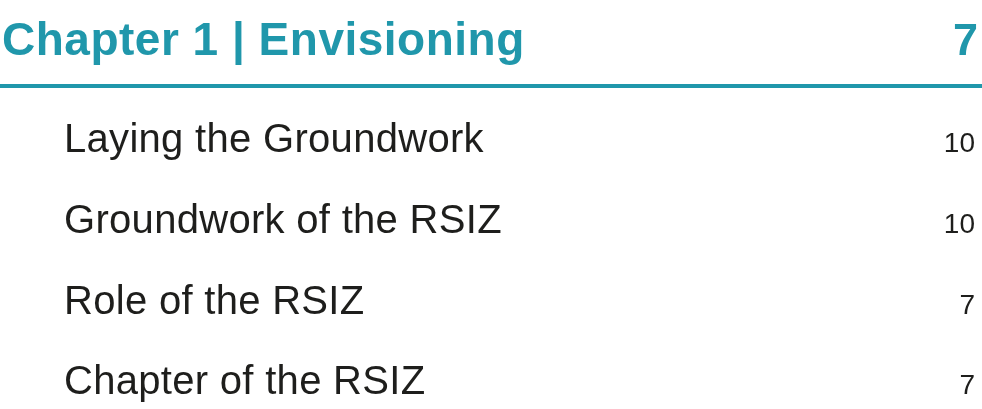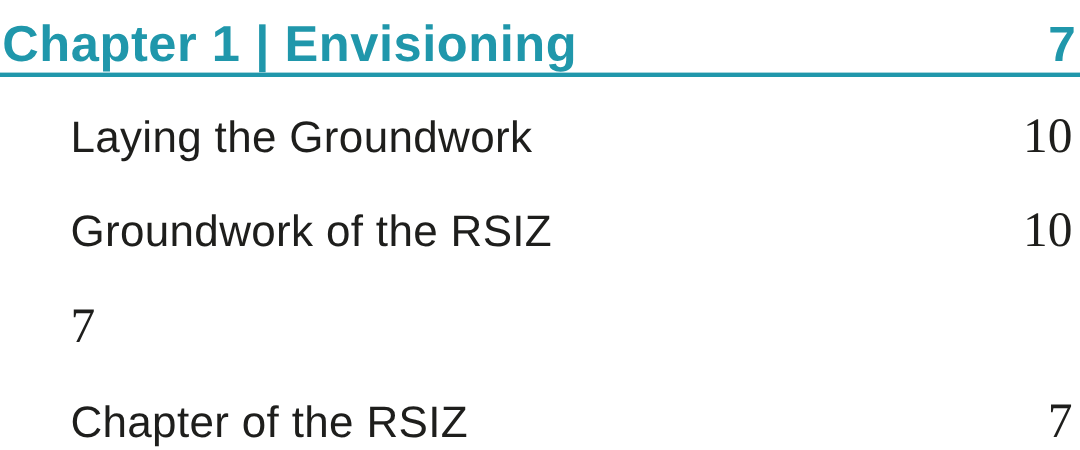--- a/index.html
+++ b/index.html
@@ -13,21 +13,21 @@
     width: 982px;
     height: 409px;
     background: #ffffff;
     font-family: "Liberation Sans", sans-serif;
     overflow: hidden;
   }
   .chapter-row {
     display: flex;
     justify-content: space-between;
     align-items: baseline;
-    padding: 16px 4px 4px 2px;
+    padding: 16px 4px 22px 2px;
     border-bottom: 4px solid var(--accent);
   }
   .chapter-title {
     font-size: 46px;
     font-weight: 800;
     letter-spacing: 0.5px;
     color: var(--accent);
     line-height: 1;
     white-space: nowrap;
   }
@@ -52,25 +52,24 @@
   }
   .entry-label {
     font-size: 40px;
     font-weight: 400;
     letter-spacing: 0.3px;
     color: var(--ink);
     line-height: 1.12;
     white-space: nowrap;
   }
   .entry-page {
-    font-size: 45px;
+    font-size: 28px;
     font-weight: 400;
     color: var(--ink);
     line-height: 1.12;
-    font-family: Liberation Serif, serif;
   }
 </style>
 </head>
 <body>
 
 <div class="page">
 
   <div class="chapter-row">
     <span class="chapter-title">Chapter 1 | Envisioning</span>
     <span class="chapter-page">7</span>
@@ -82,20 +81,21 @@
       <span class="entry-label">Laying the Groundwork</span>
       <span class="entry-page">10</span>
     </div>
 
     <div class="entry-row">
       <span class="entry-label">Groundwork of the RSIZ</span>
       <span class="entry-page">10</span>
     </div>
 
     <div class="entry-row">
+      <span class="entry-label">Role of the RSIZ</span>
       <span class="entry-page">7</span>
     </div>
 
     <div class="entry-row">
       <span class="entry-label">Chapter of the RSIZ</span>
       <span class="entry-page">7</span>
     </div>
 
   </div>
 </div>

